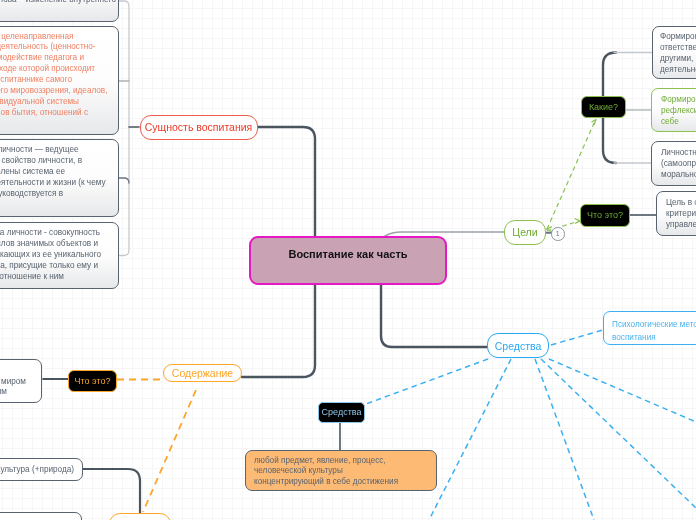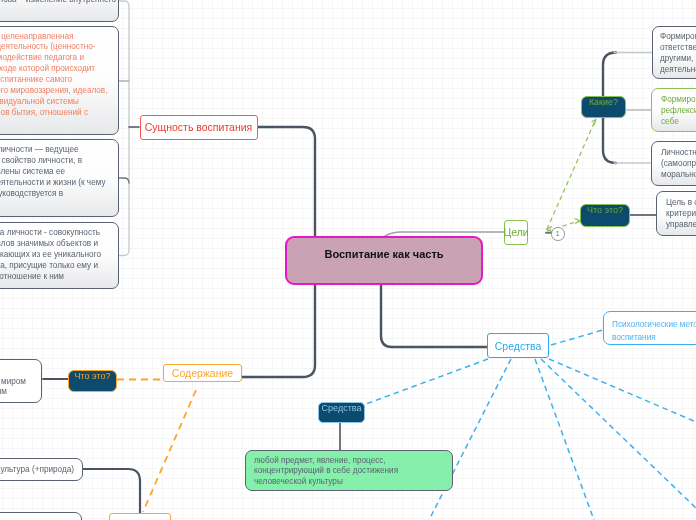--- a/index.html
+++ b/index.html
@@ -9,32 +9,32 @@
   #grid{position:absolute;left:0;top:0;width:696px;height:520px;
     background-image:
       linear-gradient(to right,#f6f6f7 1px,transparent 1px),
       linear-gradient(to bottom,#f6f6f7 1px,transparent 1px);
     background-size:10px 10px;background-position:2px 8px;}
   svg#links{position:absolute;left:0;top:0;width:696px;height:520px;}
   .node{position:absolute;box-sizing:border-box;background:#fff;}
 
   
   #root{left:249px;top:236px;width:198px;height:49px;border:2.5px solid #e519c4;
-        background:#c9a3b4;border-radius:9px;margin-left:36px;}
+        background:#c9a3b4;border-radius:9px;}
   #root .tx{position:absolute;left:0;right:0;top:9px;text-align:center;
         font-weight:bold;font-size:11px;line-height:15px;color:#111;}
 
   
   .pill{position:absolute;box-sizing:border-box;background:#fff;border:1.8px solid;
-        border-radius:3px;display:flex;align-items:center;justify-content:center;}
+        border-radius:11px;display:flex;align-items:center;justify-content:center;}
   .pill span{font-size:10.5px;line-height:12px;white-space:nowrap;}
 
   
-  .qpill{position:absolute;box-sizing:border-box;background:#0c4a6e;border:1.6px solid;
-        border-radius:6px;display:flex;justify-content:center;}
+  .qpill{position:absolute;box-sizing:border-box;background:#000000;border:1.6px solid;
+        border-radius:6px;display:flex;align-items:center;justify-content:center;}
   .qpill span{font-size:9px;line-height:11px;white-space:nowrap;}
 
   
   .note{position:absolute;box-sizing:border-box;border:1.4px solid #59636f;
         border-radius:7px;
         background:linear-gradient(to bottom,#ffffff 0%,#fdfdfd 50%,#e7e8ea 100%);}
   .note .tx{position:absolute;font-size:8.2px;line-height:10.9px;color:#59636f;
         white-space:nowrap;}
   .note .tx.ralign{text-align:right;}
   .note .tx.ralign > div{position:relative;}
@@ -96,21 +96,21 @@
 
   <div class="node" id="root">
     <div class="tx">
       <div>Воспитание как часть</div>
     </div>
   </div>
 
   <div class="pill" id="p-essence" style="left:139.5px;top:115px;width:118px;height:24.5px;border-color:#ef5c4c;border-width:1.8px">
     <span style="color:#ec3a28">Сущность воспитания</span>
   </div>
-  <div class="pill" id="p-goals" style="left:504px;top:220px;width:24px;height:24.5px;border-color:#8cc152">
+  <div class="pill" id="p-goals" style="left:504px;top:220px;width:42px;height:24.5px;border-color:#8cc152">
     <span style="color:#6fab34">Цели</span>
   </div>
   <div class="pill" id="p-content" style="left:163px;top:364px;width:79px;height:18px;border-color:#fca62b">
     <span style="color:#fca62b">Содержание</span>
   </div>
   <div class="pill" id="p-means" style="left:487px;top:333px;width:62px;height:25px;border-color:#2ba9ef">
     <span style="color:#2ba9ef">Средства</span>
   </div>
 
   <div class="qpill" id="q-which" style="left:581px;top:96px;width:45px;height:22px;border-color:#8cc152">
@@ -197,25 +197,25 @@
   </div>
 
   <div class="note" id="n-gq-a" style="left:656px;top:191px;width:120px;height:45px">
     <div class="tx" style="left:9px;top:6px">
         <div>Цель в общем виде –</div>
         <div>критерий эффективности</div>
         <div>управления процессом</div>
       </div>
   </div>
 
-  <div class="note" id="n-meansdef" style="left:245px;top:449.5px;width:208px;height:41px;background:#86efac">
+  <div class="note" id="n-meansdef" style="left:245px;top:449.5px;width:192px;height:41px;background:#fdba74">
     <div class="tx" style="left:8px;top:5px">
         <div>любой предмет, явление, процесс,</div>
+        <div>человеческой культуры</div>
         <div>концентрирующий в себе достижения</div>
-        <div>человеческой культуры</div>
       </div>
   </div>
 
   <div class="note" id="n-meansright" style="left:603px;top:311px;width:130px;height:34px;border-color:#3db1f0;background:#fff">
     <div class="tx" style="left:8px;top:6px;color:#4cb3ef;line-height:13px">
         <div>Психологические методы</div>
         <div>воспитания</div>
       </div>
   </div>
 

